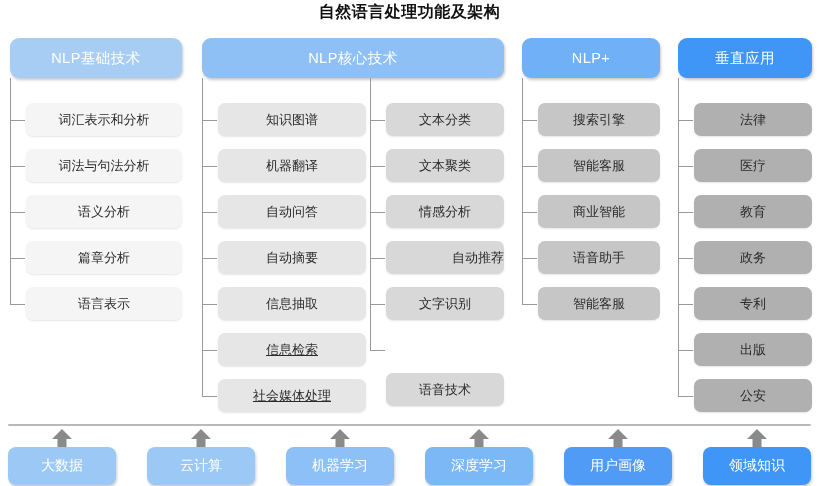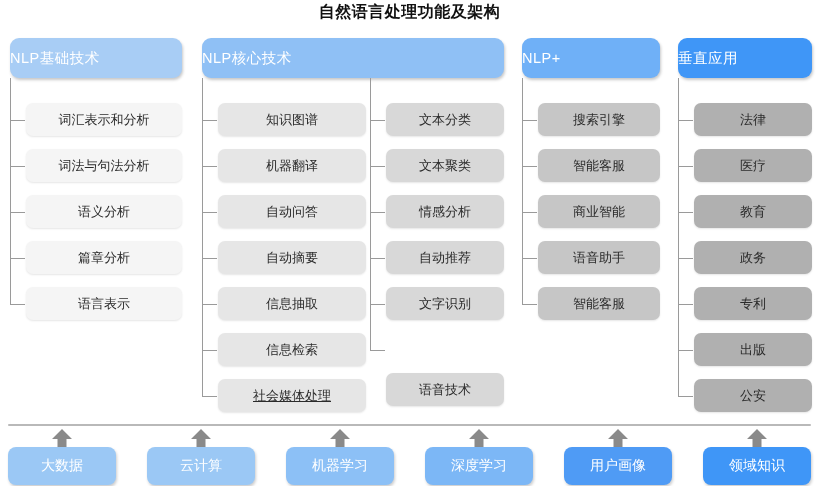--- a/index.html
+++ b/index.html
@@ -17,21 +17,21 @@
     text-align: center;
     font-size: 16px; font-weight: bold; color: #111111;
     letter-spacing: .5px;
   }
 
   
   .hdr {
     position: absolute;
     height: 40px;
     border-radius: 9px;
-    display: flex; align-items: center; justify-content: flex-start;
+    display: flex; align-items: center; justify-content: center;
     color: #ffffff; font-size: 14.5px; font-weight: 500;
     letter-spacing: .5px;
     box-shadow: 1px 2px 3px rgba(0,0,0,.22);
   }
 
   
   .item {
     position: absolute;
     height: 33px;
     border-radius: 7px;
@@ -141,36 +141,36 @@
       </div>
       <div class="item" style="left: 218px; top: 195px; width: 148px; background: rgb(230, 230, 230);">
         <span>自动问答</span>
       </div>
       <div class="item" style="left: 218px; top: 241px; width: 148px; background: rgb(230, 230, 230);">
         <span>自动摘要</span>
       </div>
       <div class="item" style="left: 218px; top: 287px; width: 148px; background: rgb(230, 230, 230);">
         <span>信息抽取</span>
       </div>
-      <div class="item" style="left: 218px; top: 333px; width: 148px; background: rgb(230, 230, 230);">
+      <div class="item" style="left: 218px; top: 333px; width: 148px; background: rgb(230, 230, 230); text-decoration: underline;">
         <span>信息检索</span>
       </div>
       <div class="item" style="left: 218px; top: 379px; width: 148px; background: rgb(230, 230, 230); text-decoration: underline;">
         <span>社会媒体处理</span>
       </div>
       <div class="item" style="left: 386px; top: 103px; width: 118px; background: rgb(216, 216, 216);">
         <span>文本分类</span>
       </div>
       <div class="item" style="left: 386px; top: 149px; width: 118px; background: rgb(216, 216, 216);">
         <span>文本聚类</span>
       </div>
       <div class="item" style="left: 386px; top: 195px; width: 118px; background: rgb(216, 216, 216);">
         <span>情感分析</span>
       </div>
-      <div class="item" style="left: 386px; top: 241px; width: 118px; background: rgb(216, 216, 216);">
+      <div class="item" style="left: 386px; top: 241px; width: 118px; background: rgb(216, 216, 216); justify-content: flex-end;">
         <span>自动推荐</span>
       </div>
       <div class="item" style="left: 386px; top: 287px; width: 118px; background: rgb(216, 216, 216);">
         <span>文字识别</span>
       </div>
       <div class="item" style="left: 386px; top: 333px; width: 118px; background: rgb(216, 216, 216); margin-top: 40px;">
         <span>语音技术</span>
       </div>
       <div class="item" style="left: 538px; top: 103px; width: 122px; background: rgb(198, 198, 198);">
         <span>搜索引擎</span>

